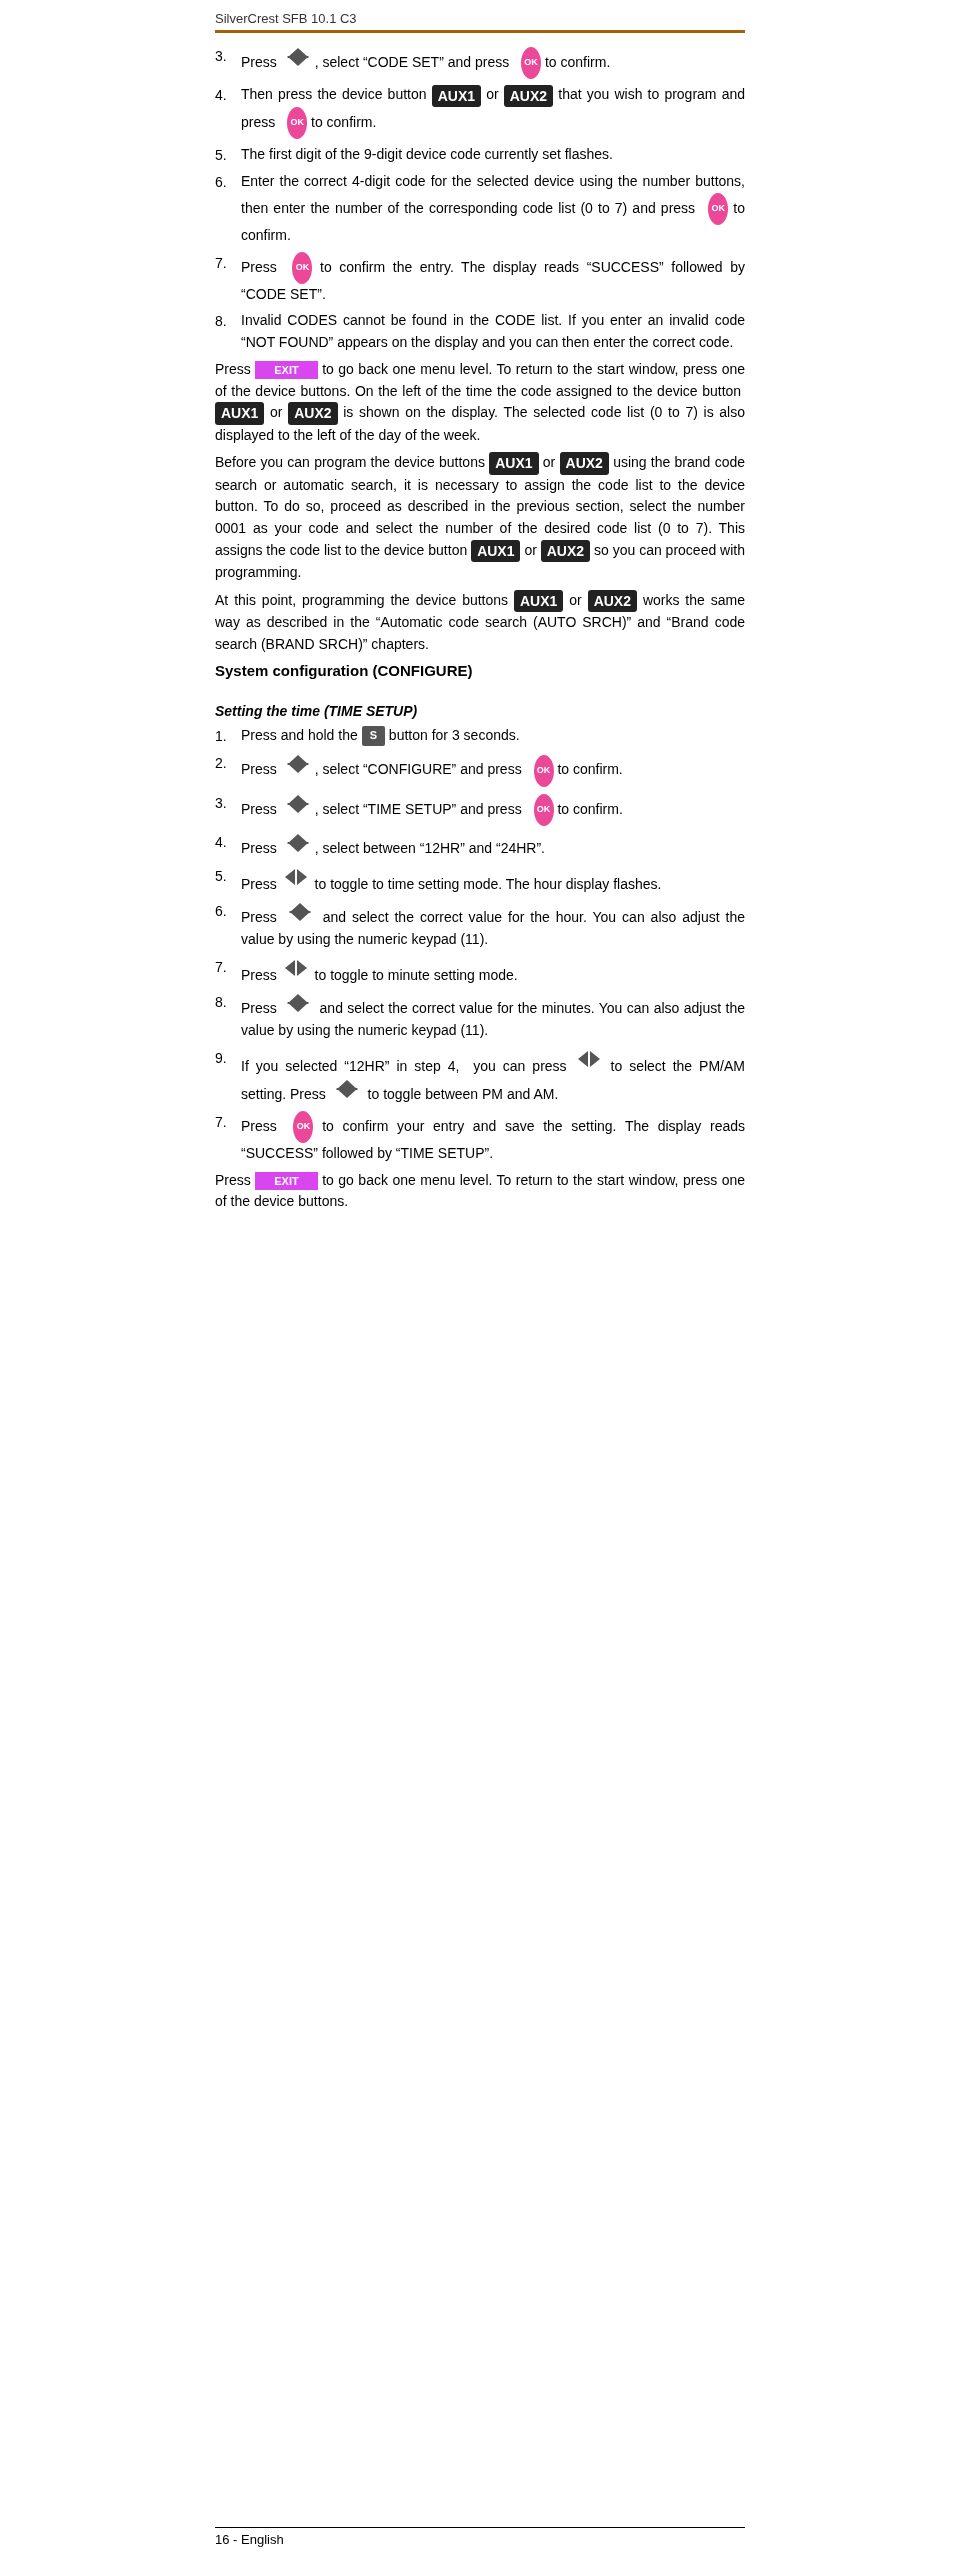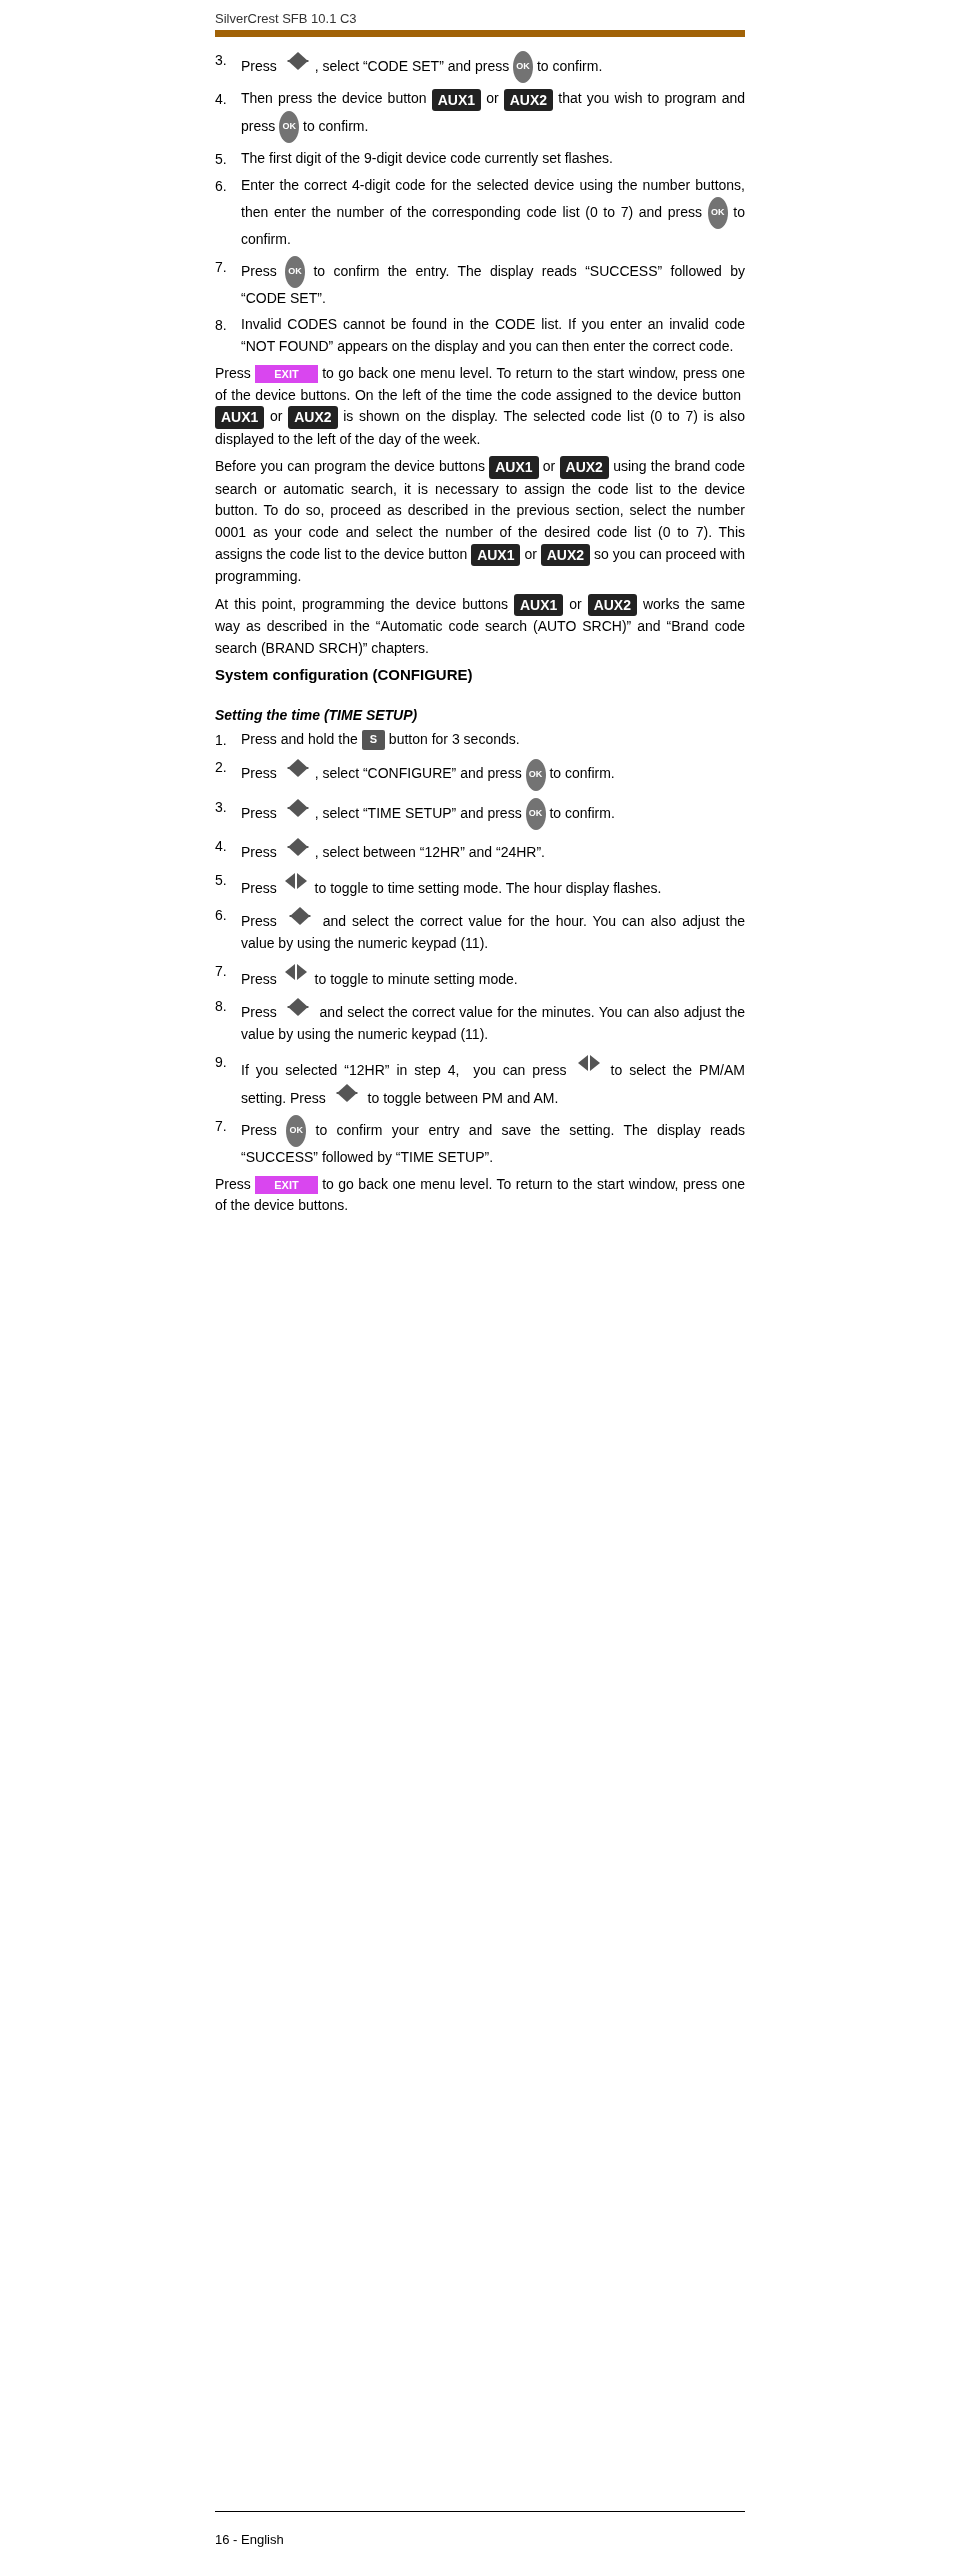--- a/index.html
+++ b/index.html
@@ -11,37 +11,37 @@
       width: 960px;
       min-height: 2557px;
       position: relative;
     }
     .page-container {
       width: 530px;
       margin: 0 auto;
       padding: 10px 0 40px 0;
     }
     .header {
-      border-bottom: 7px solid #a16207;
+      border-bottom: 3px solid #a16207;
       padding-bottom: 4px;
       margin-bottom: 12px;
     }
     .header-title {
       font-size: 13px;
       color: #333;
     }
     .footer {
       position: absolute;
       bottom: 10px;
       left: 215px;
       font-size: 13px;
       color: #000;
       border-top: 1px solid #000;
       width: 530px;
-      padding-top: 20px;
+      padding-top: 4px;
     }
     .section-heading {
       font-size: 15px;
       font-weight: bold;
       margin: 0 0 4px 0;
     }
     .section-subheading {
       font-size: 14px;
       font-style: italic;
       font-weight: bold;
@@ -108,25 +108,26 @@
       line-height: 1.4;
     }
     
     .ok-circle {
       display: inline-flex;
       align-items: center;
       justify-content: center;
       width: 20px;
       height: 32px;
       border-radius: 50%;
-      background: #737373;
+      background: #ec4899;
       color: #fff;
       font-size: 9px;
       font-weight: bold;
       vertical-align: middle;
+      margin-left: 8px;
     }
   </style>
 </head>
 <body>
 
 <div class="page-container">
 
   <div class="header">
     <span class="header-title">SilverCrest SFB 10.1 C3</span>
   </div>

